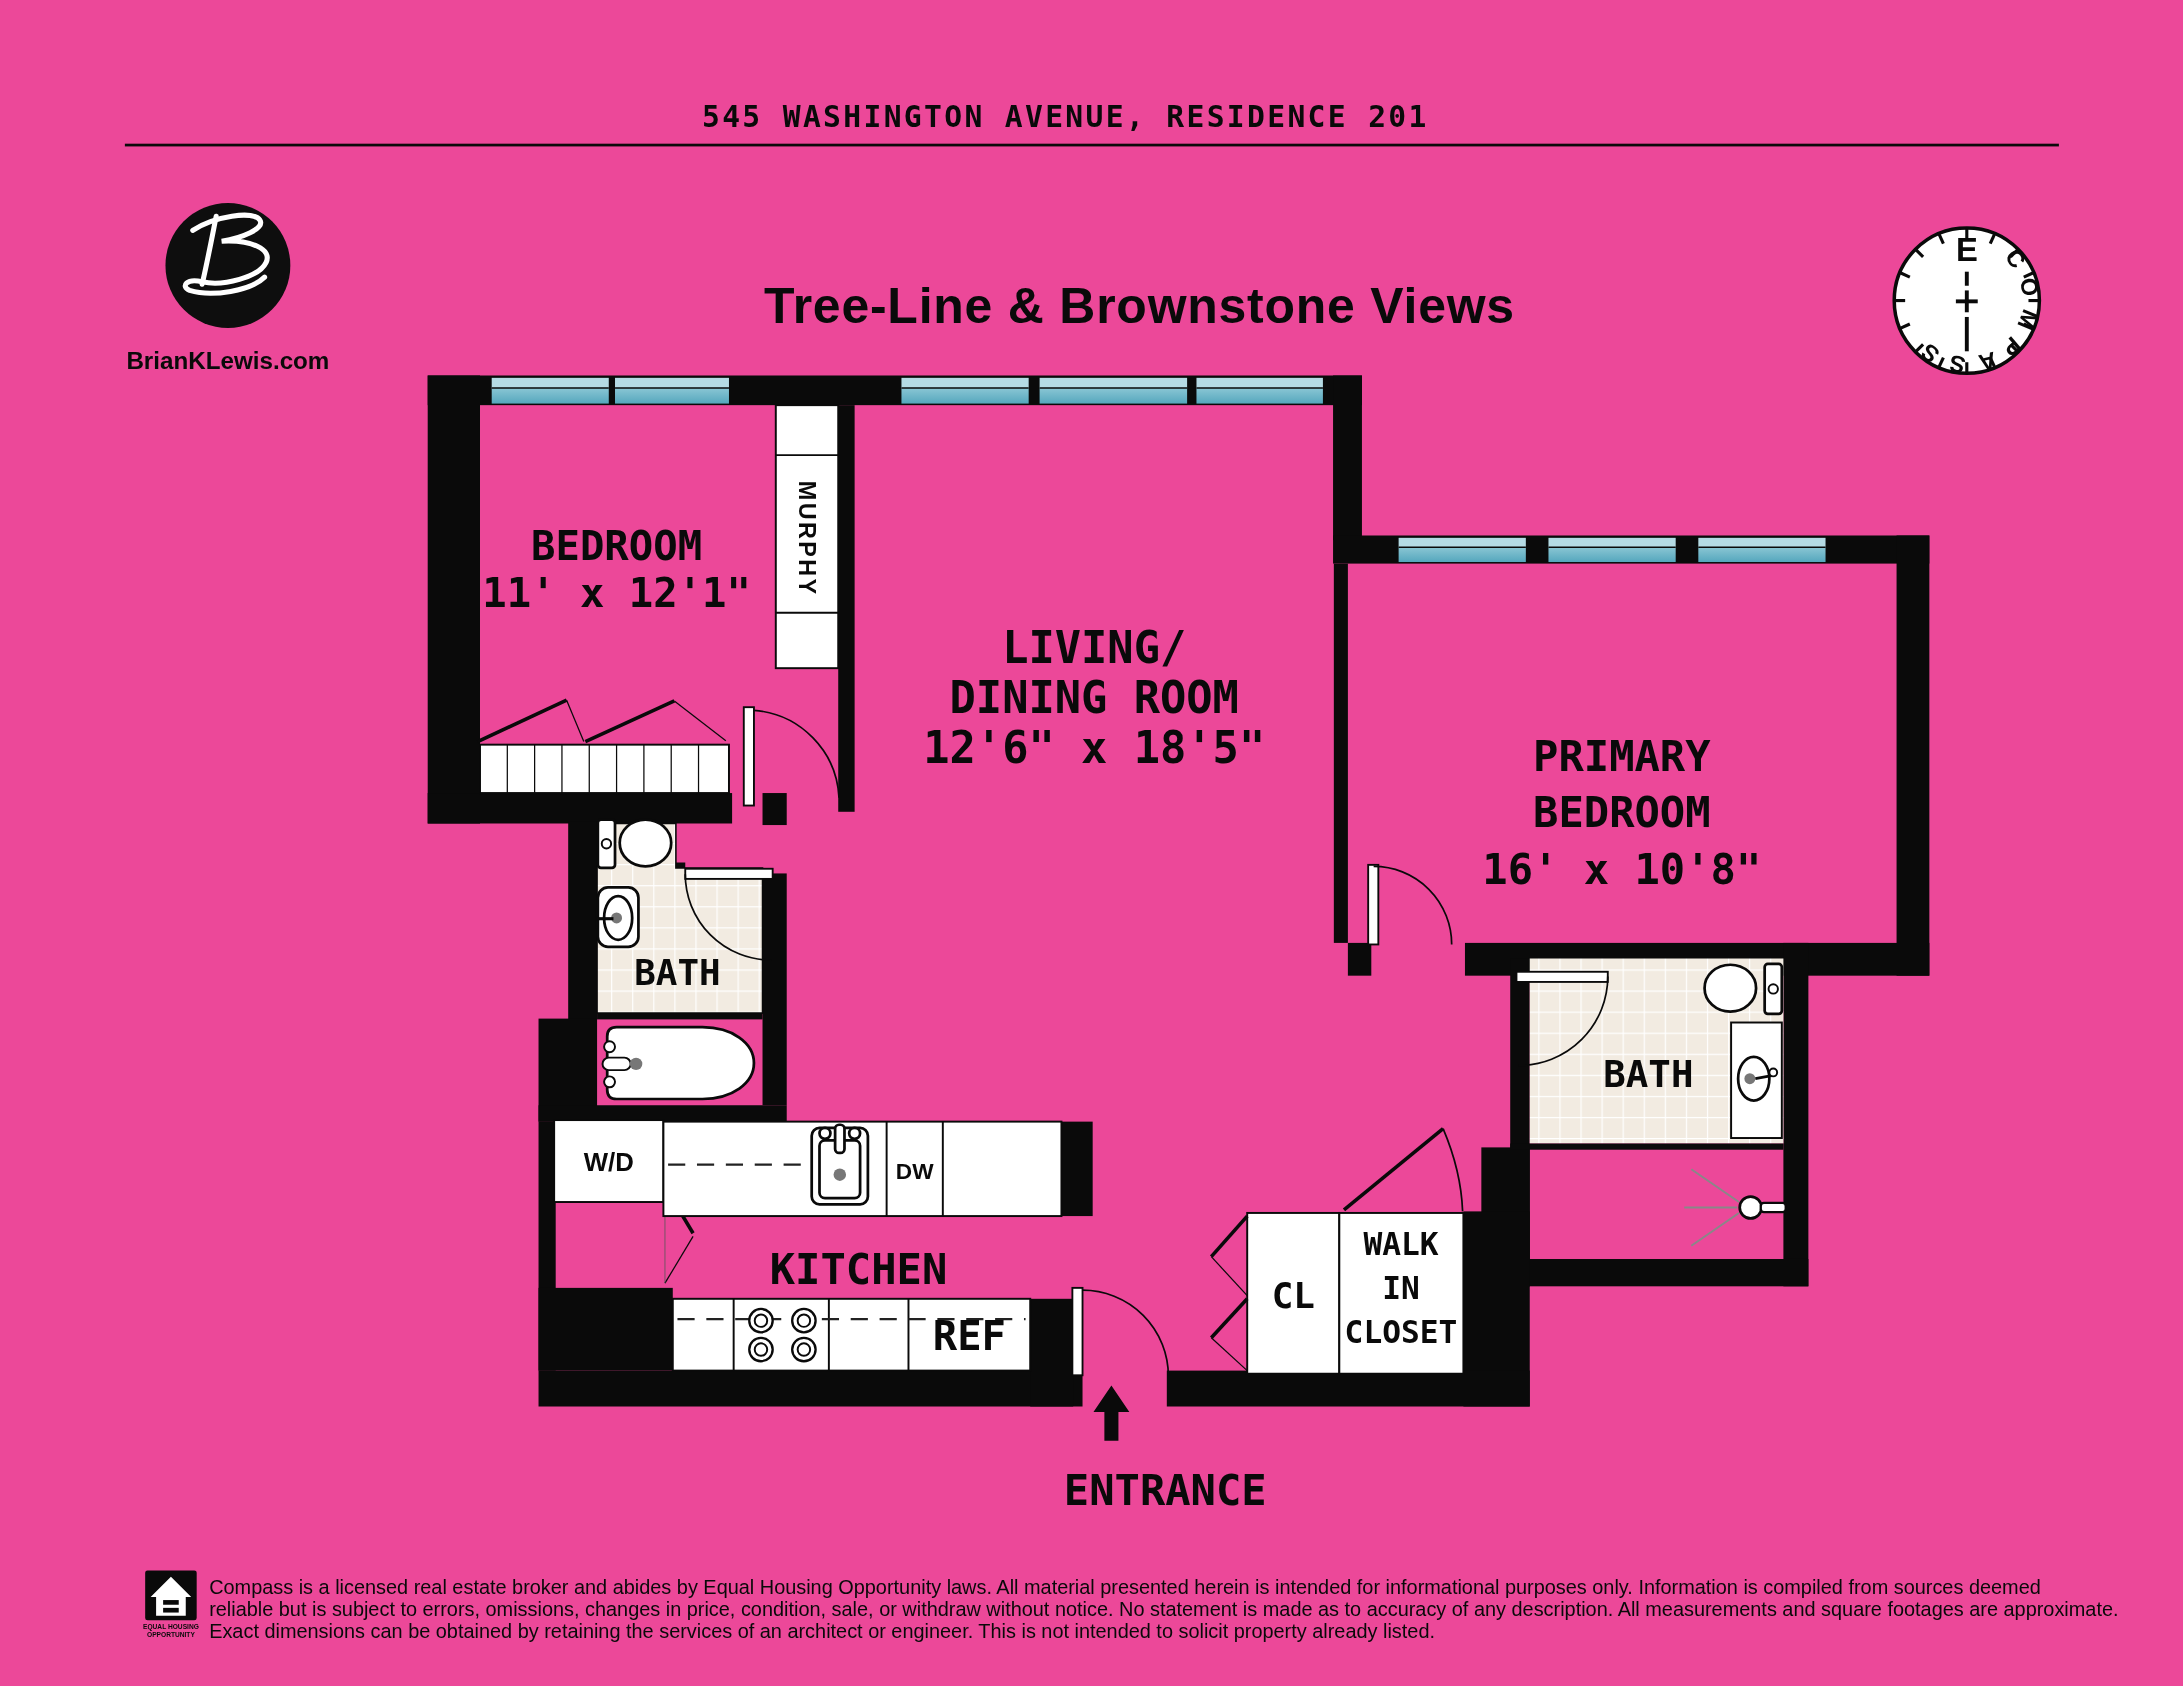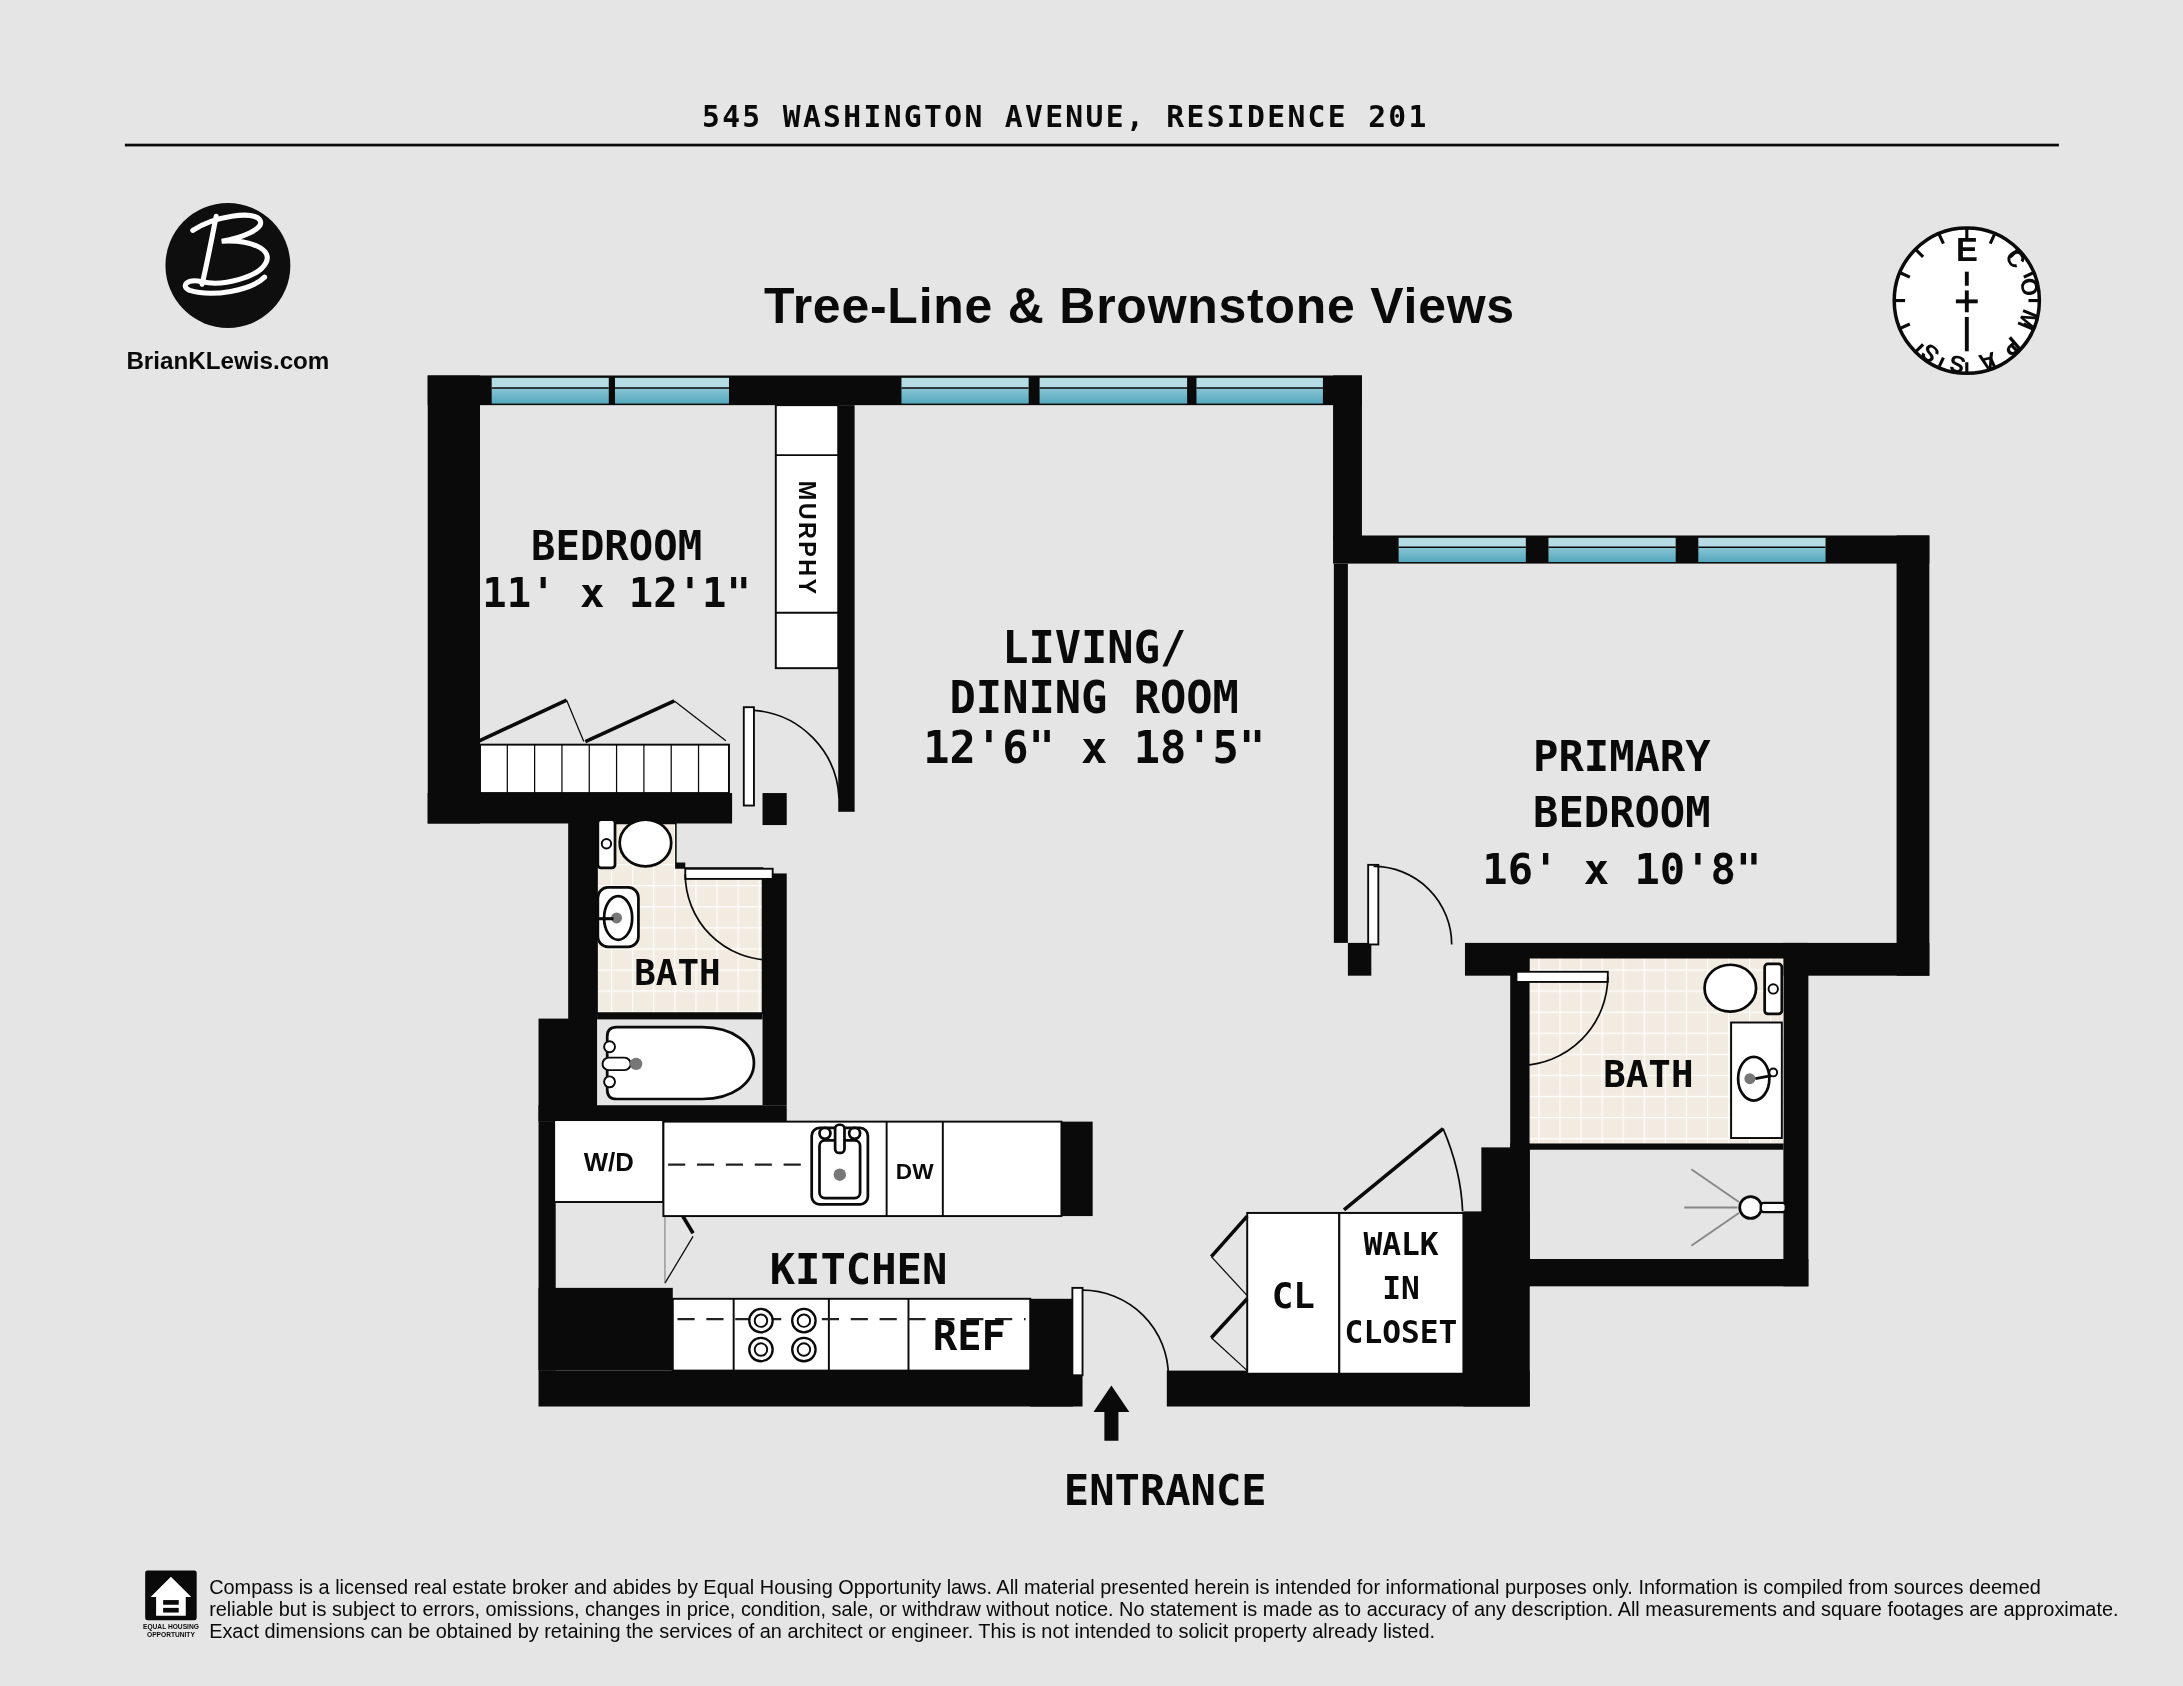--- a/index.html
+++ b/index.html
@@ -1,16 +1,16 @@
 <!DOCTYPE html>
 <html style="font-size:12.5px"><head>
 <meta charset="utf-8">
 <style>
   html,body{margin:0;padding:0;background:#ffffff;}
-  .page{width:2183px;height:1686px;position:relative;background:#e5e5e5;}
+  .page{width:2183px;height:1686px;position:relative;background:#ec4899;}
   svg{display:block;}
   text{user-select:none;}
   .mono{font-family:"DejaVu Sans Mono","Liberation Mono",monospace;font-weight:bold;fill:#0a0a0a;}
   .sans{font-family:"Liberation Sans","DejaVu Sans",sans-serif;fill:#0a0a0a;}
   .wall{fill:#0a0a0a;}
   .box{fill:#ffffff;stroke:#0a0a0a;stroke-width:2.5;}
   .fix{fill:#ffffff;stroke:#0a0a0a;stroke-width:3.5;}
   .arc{fill:none;stroke:#0a0a0a;stroke-width:2.2;}
   .leaf{fill:#ffffff;stroke:#0a0a0a;stroke-width:2.4;}
   .dash{fill:none;stroke:#222;stroke-width:3;stroke-dasharray:22 15;}

